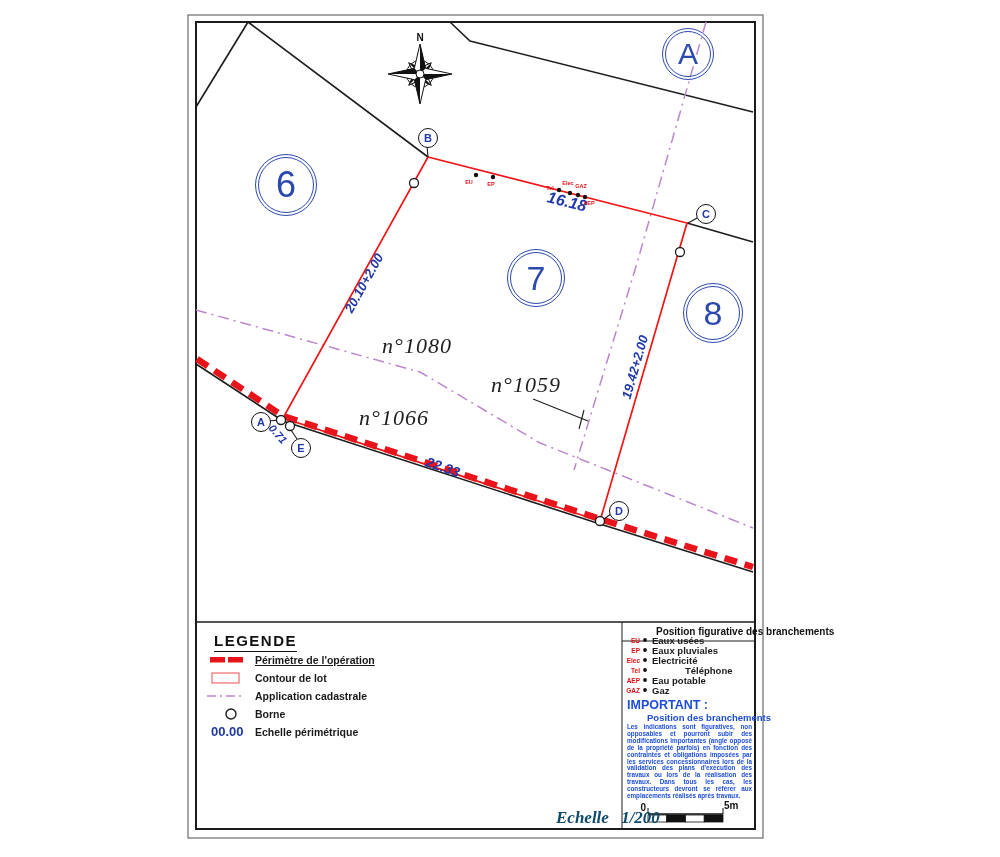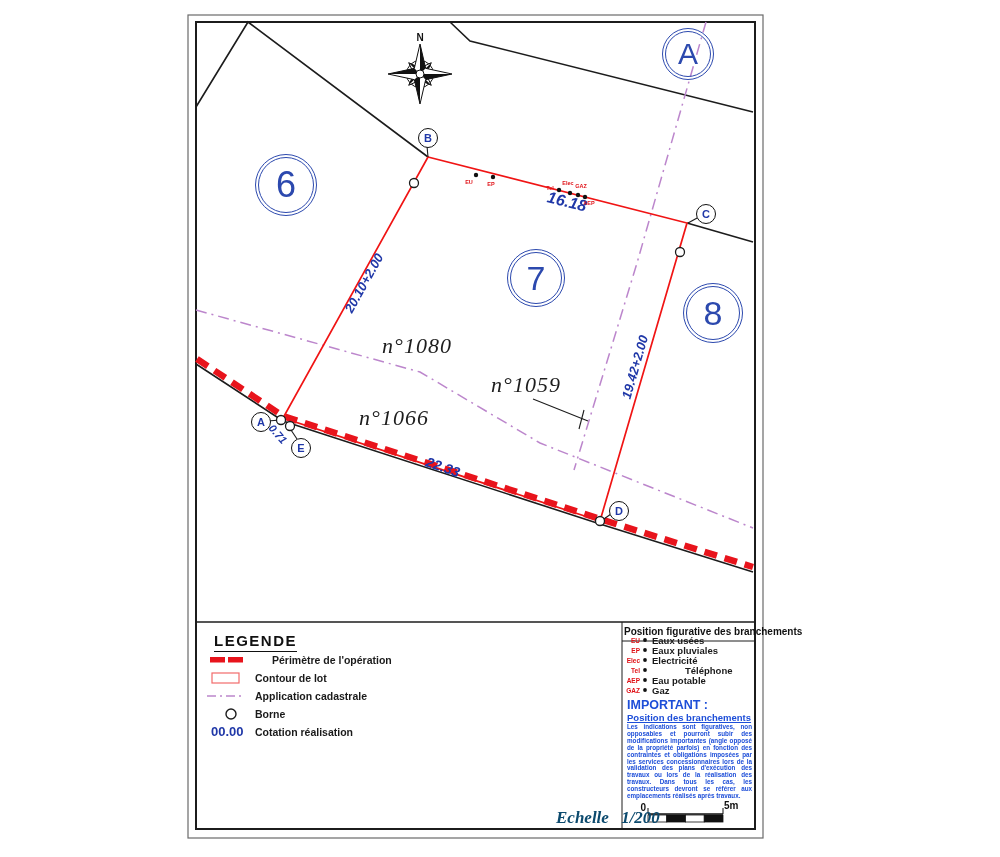--- a/index.html
+++ b/index.html
@@ -155,44 +155,44 @@
 
   <div class="t ctr mark" style="left:469px;top:182px;">EU</div>
   <div class="t ctr mark" style="left:491px;top:184px;">EP</div>
   <div class="t ctr mark" style="left:550px;top:188px;">Tel</div>
   <div class="t ctr mark" style="left:568px;top:183px;">Elec</div>
   <div class="t ctr mark" style="left:581px;top:186px;">GAZ</div>
   <div class="t ctr mark" style="left:589px;top:203px;">AEP</div>
 
   <div class="t" style="left:214px;top:632px;font:700 15px 'Liberation Sans',sans-serif;color:#111;
        letter-spacing:1.5px;border-bottom:1.5px solid #111;padding-bottom:2px;text-align:center;">LEGENDE</div>
-  <div class="t leg-label" style="left:272px;top:654px;">Périmètre de l'opération</div>
+  <div class="t leg-label" style="left:255px;top:654px;text-decoration:underline;">Périmètre de l'opération</div>
   <div class="t leg-label" style="left:255px;top:672px;">Contour de lot</div>
   <div class="t leg-label" style="left:255px;top:690px;">Application cadastrale</div>
   <div class="t leg-label" style="left:255px;top:708px;">Borne</div>
   <div class="t" style="left:211px;top:724px;font:700 13px 'Liberation Sans',sans-serif;color:#2038a8;">00.00</div>
-  <div class="t leg-label" style="left:255px;top:726px;">Cotation réalisation</div>
+  <div class="t leg-label" style="left:255px;top:726px;">Echelle périmétrique</div>
 
-  <div class="t" style="left:624px;top:626px;width:156px;text-align:center;font:700 10px 'Liberation Sans',sans-serif;color:#111;">Position figurative des branchements</div>
+  <div class="t" style="left:624px;top:626px;width:156px;text-align:center;font:700 10px 'Liberation Sans',sans-serif;color:#111;padding-left:32px;">Position figurative des branchements</div>
 
   <div class="t br-abbr" style="left:626px;top:637px;">EU</div>
   <div class="t br-label" style="left:652px;top:635px;">Eaux usées</div>
   <div class="t br-abbr" style="left:626px;top:647px;">EP</div>
   <div class="t br-label" style="left:652px;top:645px;text-align:right;">Eaux pluviales</div>
   <div class="t br-abbr" style="left:626px;top:657px;">Elec</div>
   <div class="t br-label" style="left:652px;top:655px;">Electricité</div>
   <div class="t br-abbr" style="left:626px;top:667px;">Tel</div>
   <div class="t br-label" style="left:652px;top:665px;margin-left:33px;">Téléphone</div>
   <div class="t br-abbr" style="left:626px;top:677px;">AEP</div>
   <div class="t br-label" style="left:652px;top:675px;">Eau potable</div>
   <div class="t br-abbr" style="left:626px;top:687px;">GAZ</div>
   <div class="t br-label" style="left:652px;top:685px;">Gaz</div>
 
   <div class="t red" style="left:627px;top:698px;font:700 12.5px 'Liberation Sans',sans-serif;">IMPORTANT :</div>
-  <div class="t red" style="left:627px;top:712px;font:700 9.5px 'Liberation Sans',sans-serif;text-decoration:underline;">Position des branchements</div>
+  <div class="t red" style="left:647px;top:712px;font:700 9.5px 'Liberation Sans',sans-serif;">Position des branchements</div>
   <div class="red" style="position:absolute;z-index:3;left:627px;top:724px;width:125px;
        font:700 6.3px 'Liberation Sans',sans-serif;line-height:6.9px;text-align:justify;white-space:normal;">Les indications sont figuratives, non opposables et pourront subir des modifications importantes (angle opposé de la propriété parfois) en fonction des contraintes et obligations imposées par les services concessionnaires lors de la validation des plans d'exécution des travaux ou lors de la réalisation des travaux. Dans tous les cas, les constructeurs devront se référer aux emplacements réalisés après travaux.</div>
 
   <div class="t" style="left:556px;top:808px;font:italic 600 17px 'Liberation Serif',serif;color:#0c4a6e;word-spacing:8px;">Echelle 1/200</div>
   <div class="t" style="left:634px;top:802px;width:12px;text-align:right;font:600 10px 'Liberation Sans',sans-serif;color:#111;">0</div>
   <div class="t" style="left:724px;top:800px;font:600 10px 'Liberation Sans',sans-serif;color:#111;">5m</div>
 
 </div>
 
 </body></html>

